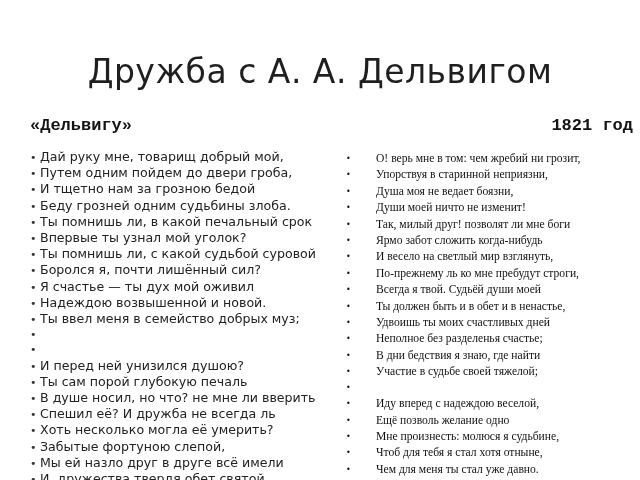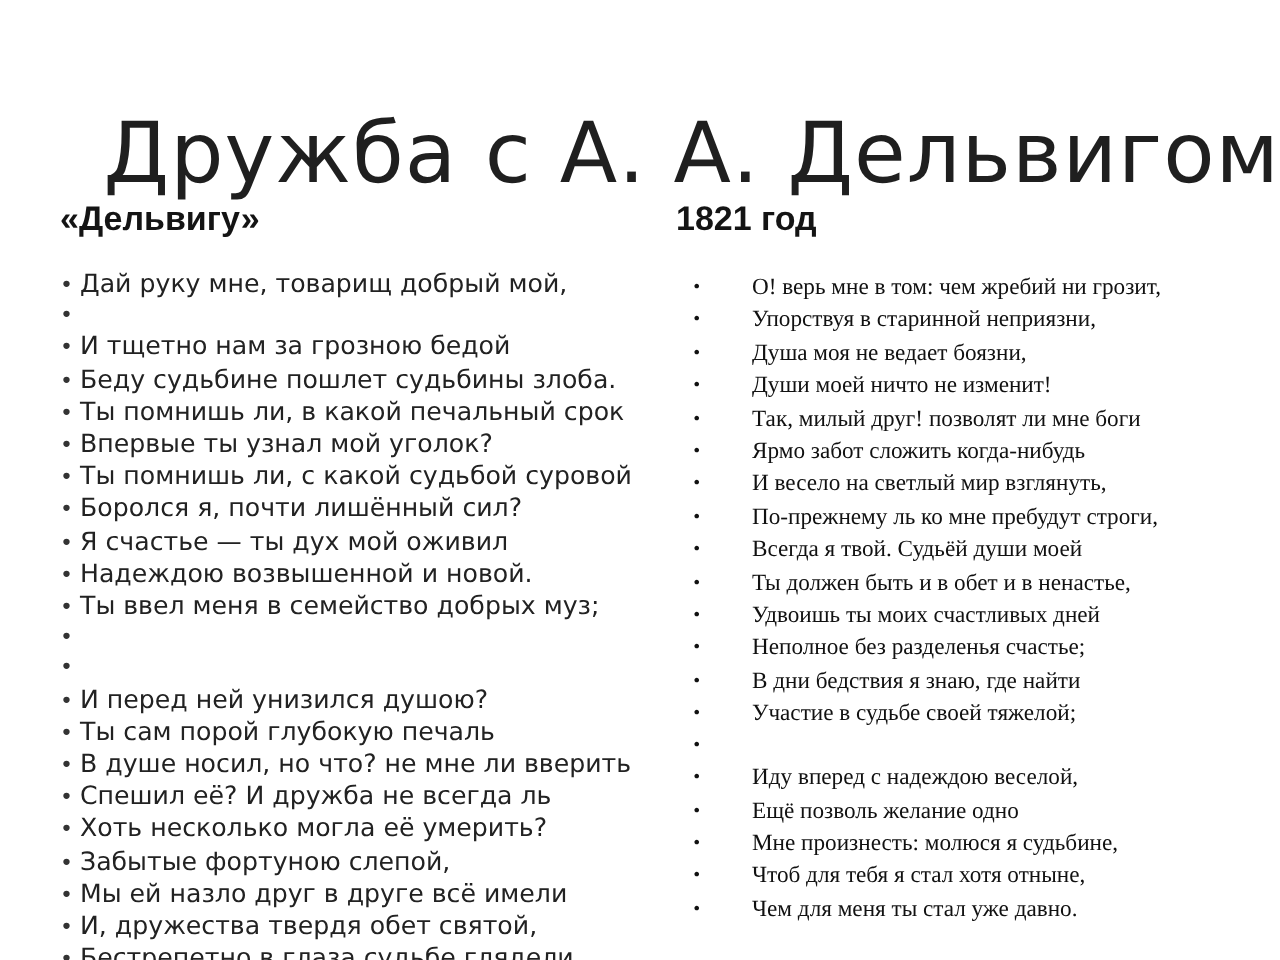--- a/index.html
+++ b/index.html
@@ -14,22 +14,22 @@
     background: #ffffff;
     overflow: hidden;
     font-family: "DejaVu Sans", "Liberation Sans", sans-serif;
     color: #1a1a1a;
   }
   .slide-title {
     position: absolute;
     top: 52px;
     left: 0;
     right: 0;
-    text-align: right;
-    font-size: 42px;
+    text-align: center;
+    font-size: 33px;
     font-weight: 400;
     color: #1f1f1f;
     letter-spacing: 0.5px;
     white-space: nowrap;
   }
   .columns {
     position: absolute;
     top: 100px;
     left: 28px;
     right: 6px;
@@ -42,25 +42,26 @@
     width: 305px;
   }
   .col-right {
     width: 300px;
     margin-left: 0px;
   }
   .col-heading {
     font-size: 17px;
     font-weight: 700;
     color: #141414;
-    margin: 0 0 0 2px;
-    font-family: Liberation Sans, sans-serif;
+    margin: 16px 0 0 2px;
+    font-family: Liberation Mono, monospace;
   }
   .col-right .col-heading {
     margin-left: 5px;
+    text-align: right;
   }
   ul.poem {
     list-style: none;
     margin: 14px 0 0 0;
     padding: 0;
   }
   .col-left ul.poem li {
     display: flex;
     align-items: baseline;
     font-size: 12.6px;
@@ -107,28 +108,29 @@
   <div class="columns">
     <div class="col col-left">
       <div class="col-heading">«Дельвигу»</div>
       <ul class="poem">
           <li>
             <span class="bullet">•</span>
             <span class="line-text">Дай руку мне, товарищ добрый мой,</span>
           </li>
           <li>
             <span class="bullet">•</span>
+            <span class="line-text">Путем одним пойдем до двери гроба,</span>
           </li>
           <li>
             <span class="bullet">•</span>
             <span class="line-text">И тщетно нам за грозною бедой</span>
           </li>
           <li>
             <span class="bullet">•</span>
-            <span class="line-text">Беду судьбине пошлет судьбины злоба.</span>
+            <span class="line-text">Беду грозней одним судьбины злоба.</span>
           </li>
           <li>
             <span class="bullet">•</span>
             <span class="line-text">Ты помнишь ли, в какой печальный срок</span>
           </li>
           <li>
             <span class="bullet">•</span>
             <span class="line-text">Впервые ты узнал мой уголок?</span>
           </li>
           <li>

